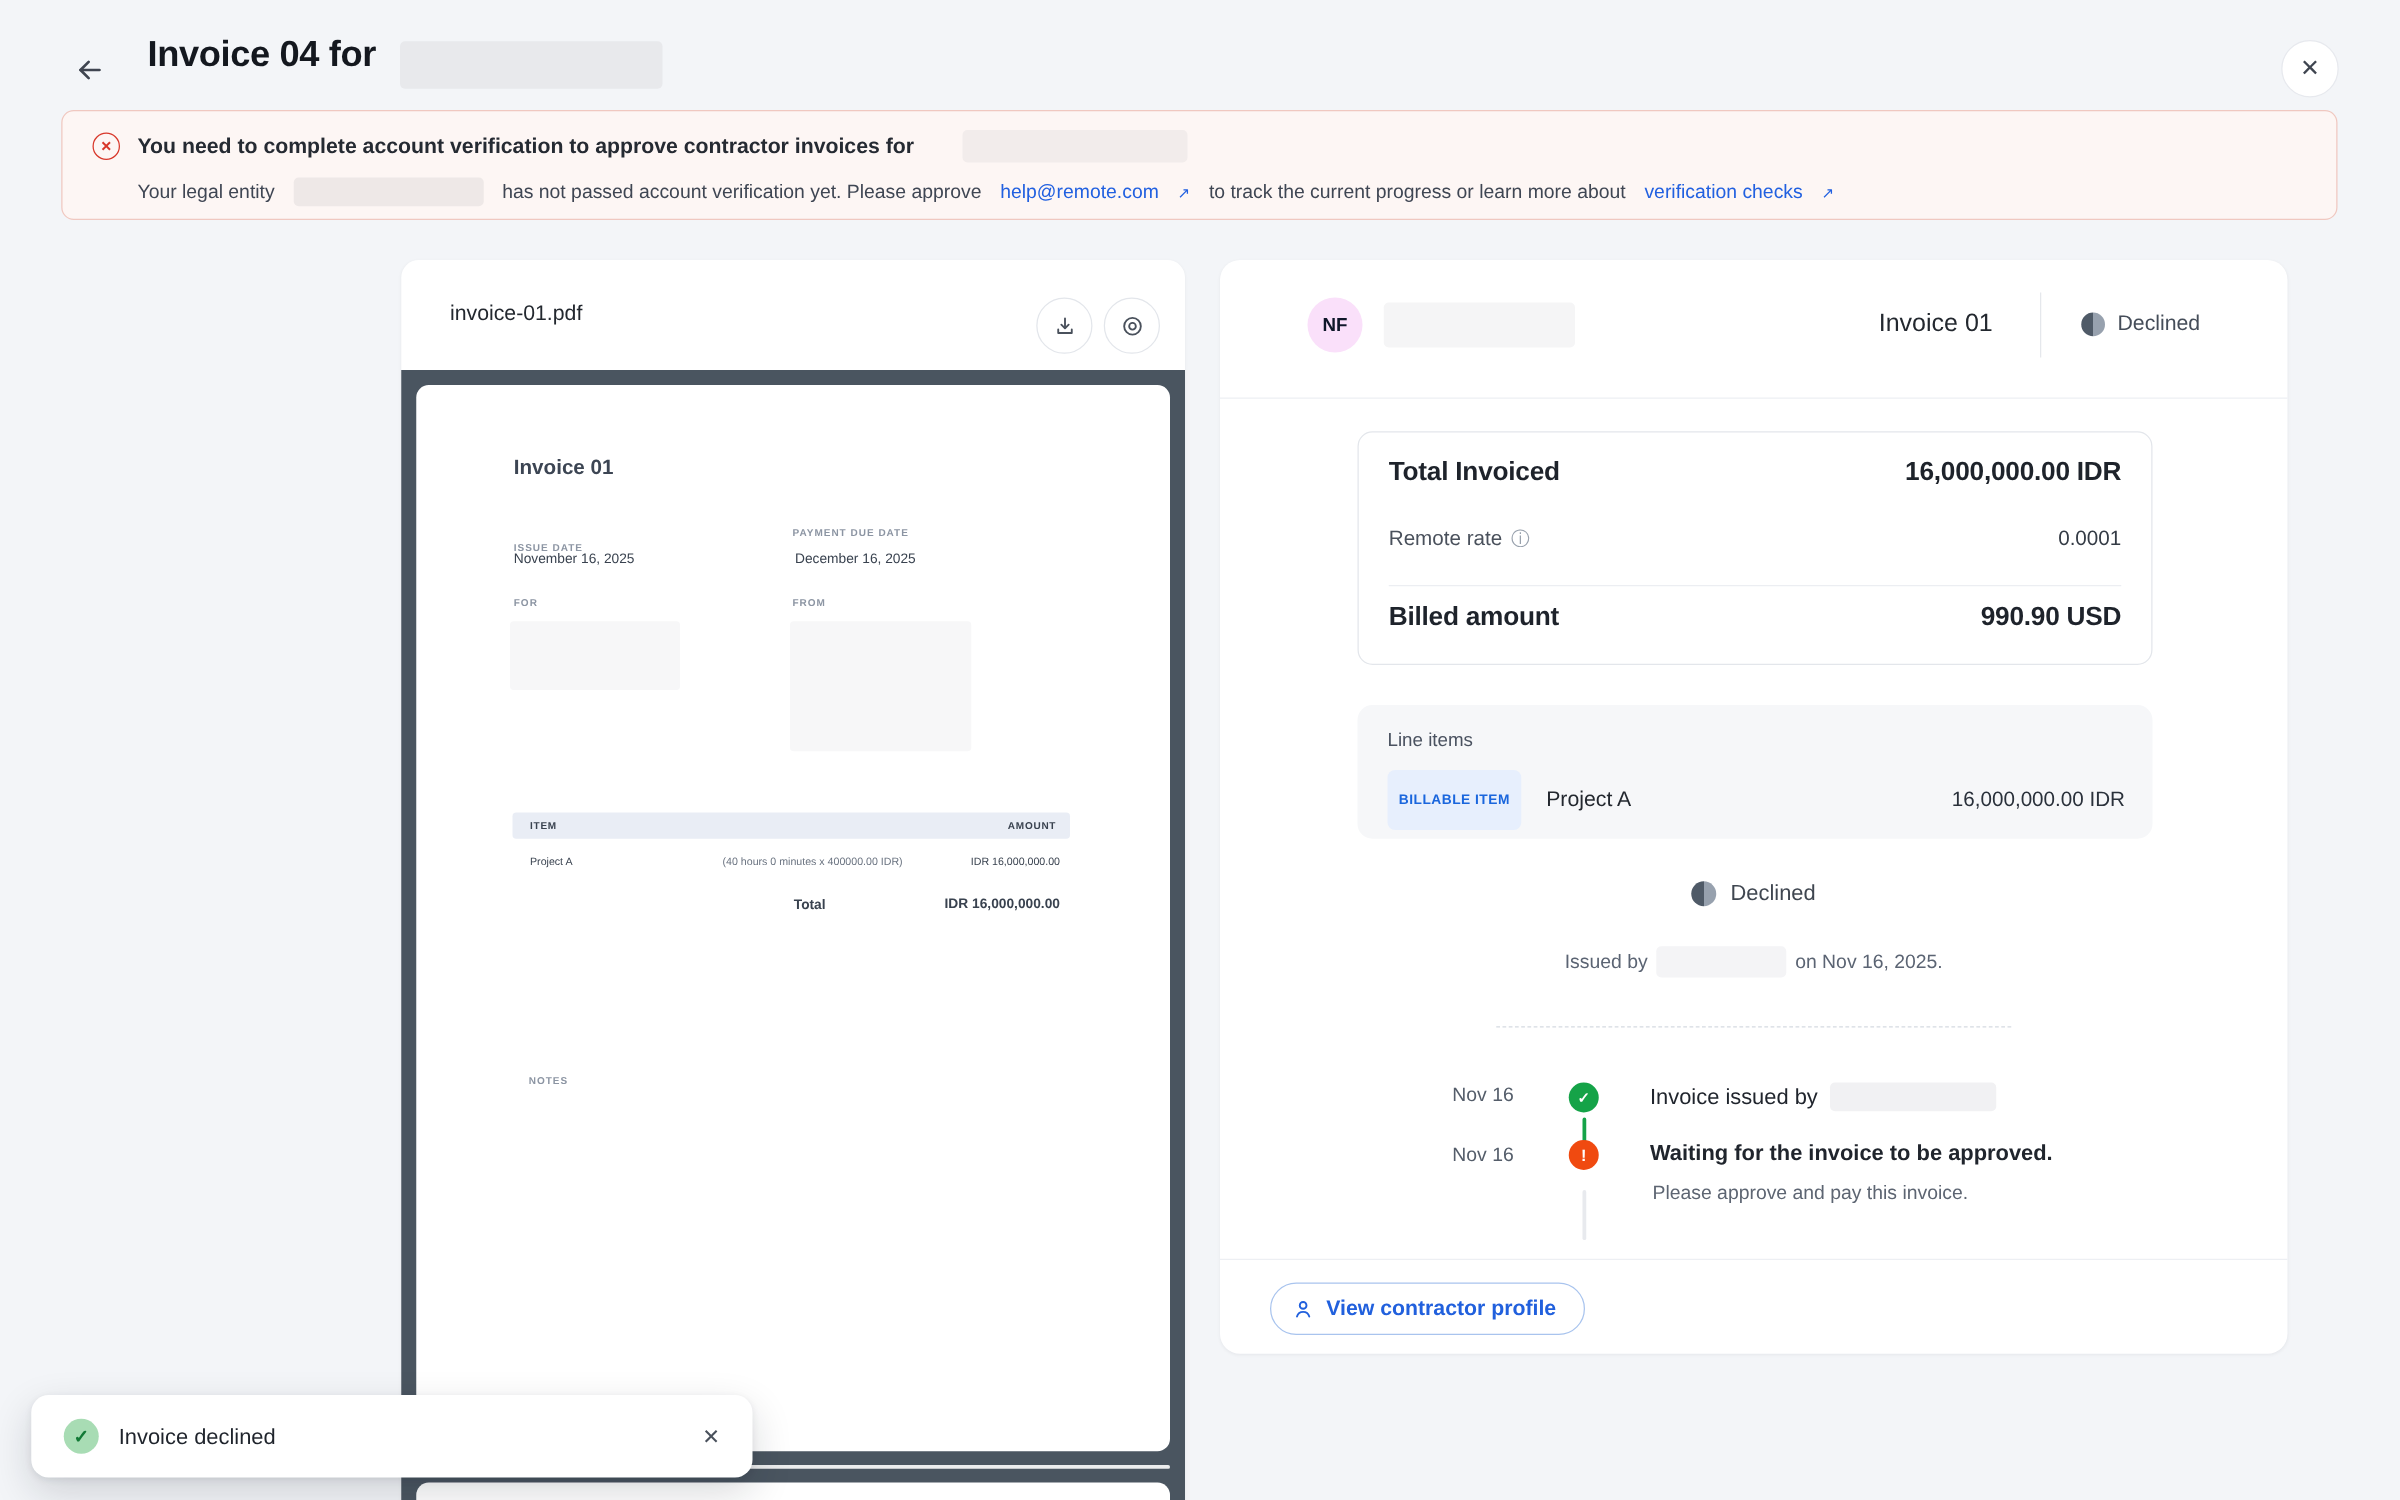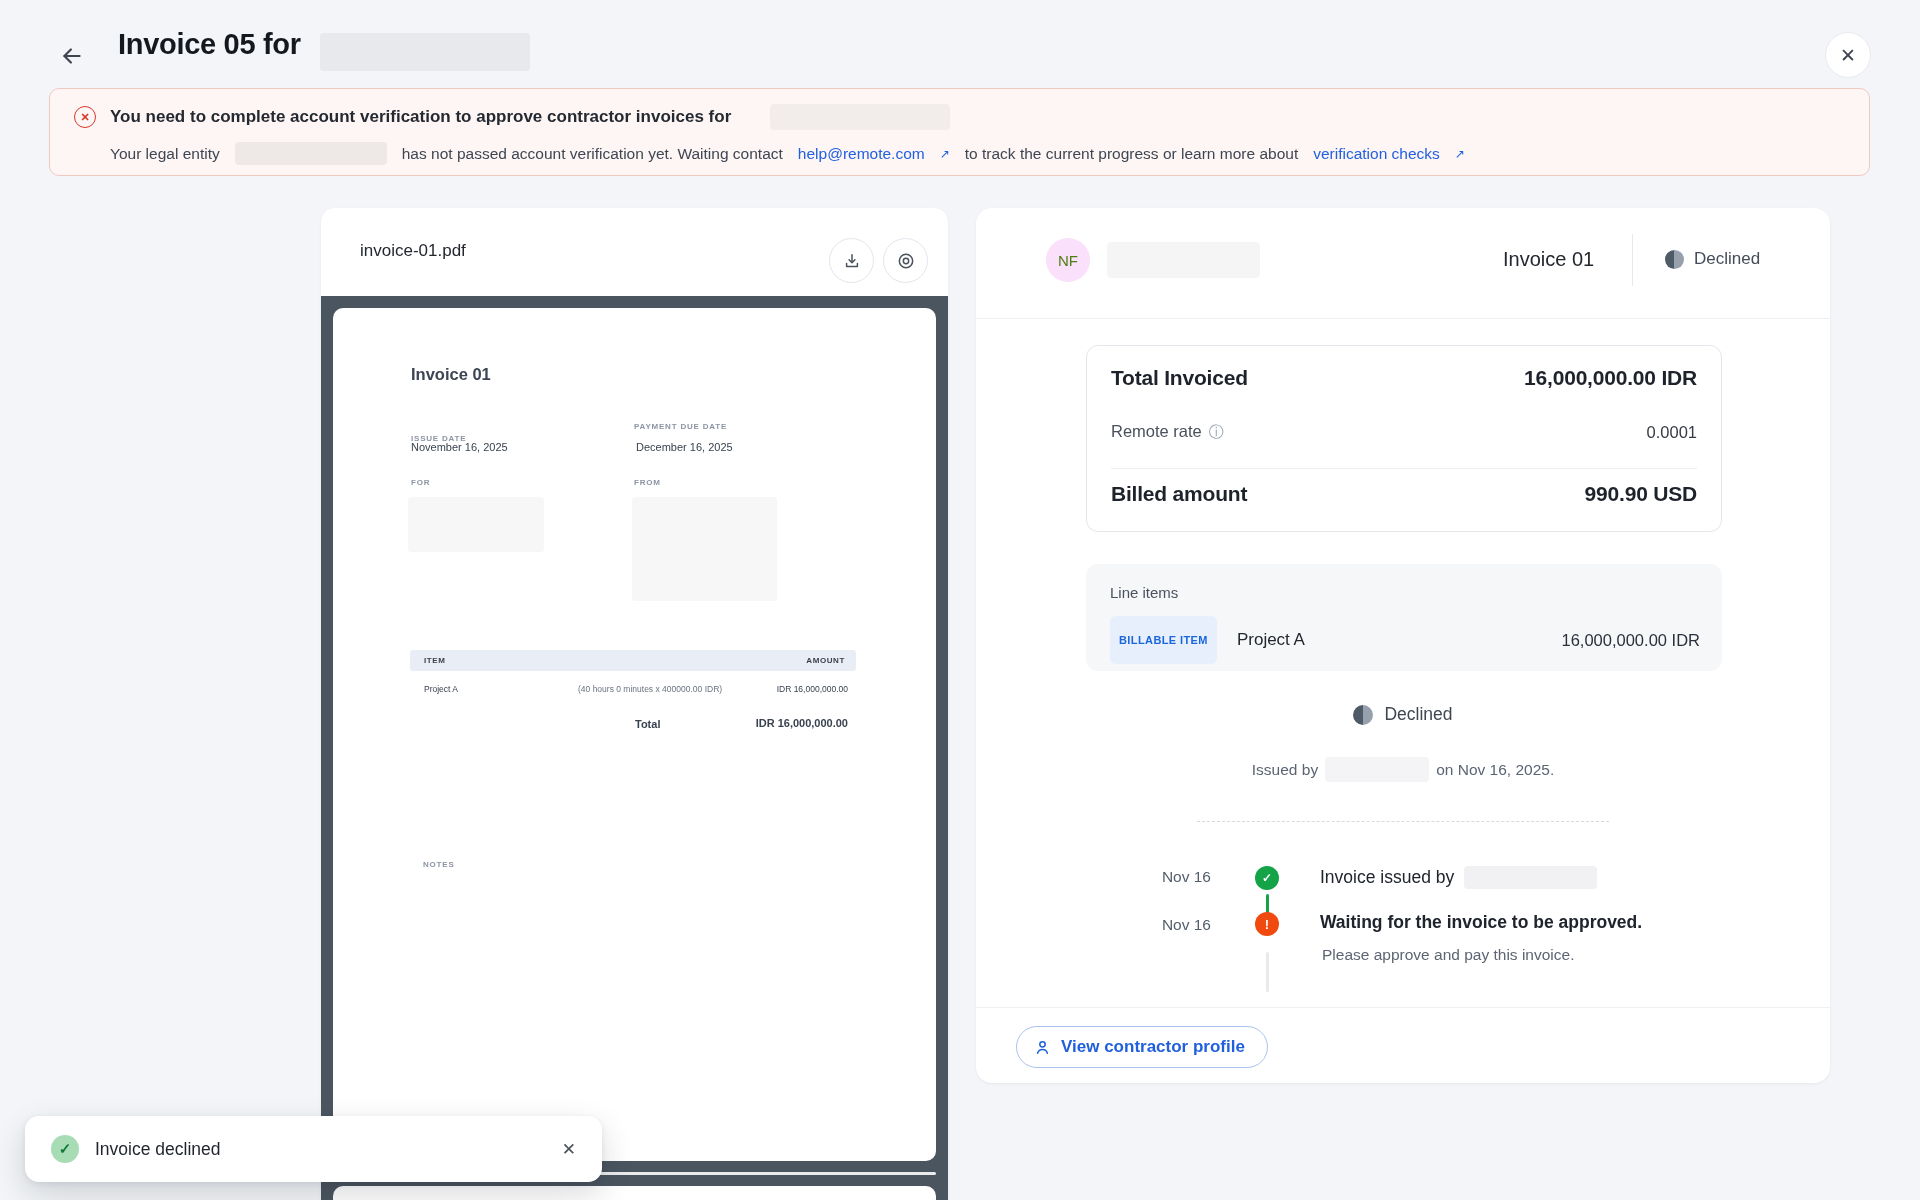--- a/index.html
+++ b/index.html
@@ -61,21 +61,21 @@
   .doc-td { position:absolute; top:376px; font-size:8.5px; color:#39424f; }
   .doc-td.dim { color:#6a7380; }
   .doc-total-label { position:absolute; left:302px; top:410px; font-size:11px; font-weight:600; color:#39424f; }
   .doc-total-value { position:absolute; top:409px; right:88px; font-size:11px; font-weight:600; color:#39424f; }
   .right-edge { text-align:right; }
 
   
   .detail-card { left:976px; top:208px; width:854px; height:875px; background:#ffffff;
     border-radius:16px; box-shadow:0 1px 3px rgba(16,24,40,.06); }
   .avatar { position:absolute; left:70px; top:30px; width:44px; height:44px; border-radius:50%;
-    background:#fae0fa; color:#4d7c0f; font-size:15px; font-weight:normal;
+    background:#fae0fa; color:#0f172a; font-size:15px; font-weight:bold;
     display:flex; align-items:center; justify-content:center; }
   .name-redacted { position:absolute; left:131px; top:34px; width:153px; height:36px; background:#f5f5f6; border-radius:4px; }
   .invoice-number { position:absolute; left:527px; top:40px; font-size:20px; color:#23282f; }
   .header-vdiv { position:absolute; left:656px; top:26px; width:1px; height:52px; background:#e5e8ec; }
   .half-dot { border-radius:50%; background:linear-gradient(90deg,#4f5a67 0 50%, #97a1ae 50% 100%); }
   .header-status { position:absolute; left:689px; top:41px; display:flex; align-items:center; gap:10px;
     font-size:17px; color:#454d59; }
   .header-status .half-dot { width:19px; height:19px; }
   .header-hdiv { position:absolute; left:0; top:110px; width:100%; height:1px; background:#edeff3; }
 
@@ -134,36 +134,36 @@
 </style>
 </head>
 <body>
 
 <div class="abs back-btn">
   <svg width="26" height="26" viewBox="0 0 24 24" fill="none" stroke="#3f4550" stroke-width="2" stroke-linecap="round" stroke-linejoin="round">
       <path d="M19 12H5"></path>
       <path d="m11 6-6 6 6 6"></path>
     </svg>
 </div>
-<div class="abs page-title">Invoice 05 for</div>
+<div class="abs page-title">Invoice 04 for</div>
 <div class="abs title-redacted"></div>
 <div class="abs close-btn">
   <span>✕</span>
 </div>
 
 <div class="abs banner"></div>
 <div class="abs banner-icon">
     <span>✕</span>
   </div>
 <div class="abs banner-title">You need to complete account verification to approve contractor invoices for</div>
 <div class="abs banner-title-redacted"></div>
 <div class="abs banner-body">
   <span>Your legal entity</span>
   <span class="redacted"></span>
-  <span>has not passed account verification yet. Waiting contact</span>
+  <span>has not passed account verification yet. Please approve</span>
   <a class="link">help@remote.com</a>
     <span class="ext">↗</span>
   <span>to track the current progress or learn more about</span>
   <a class="link">verification checks</a>
     <span class="ext">↗</span>
 </div>
 
 <div class="abs pdf-card">
   <div class="pdf-header">
     <div class="pdf-filename">invoice-01.pdf</div>

